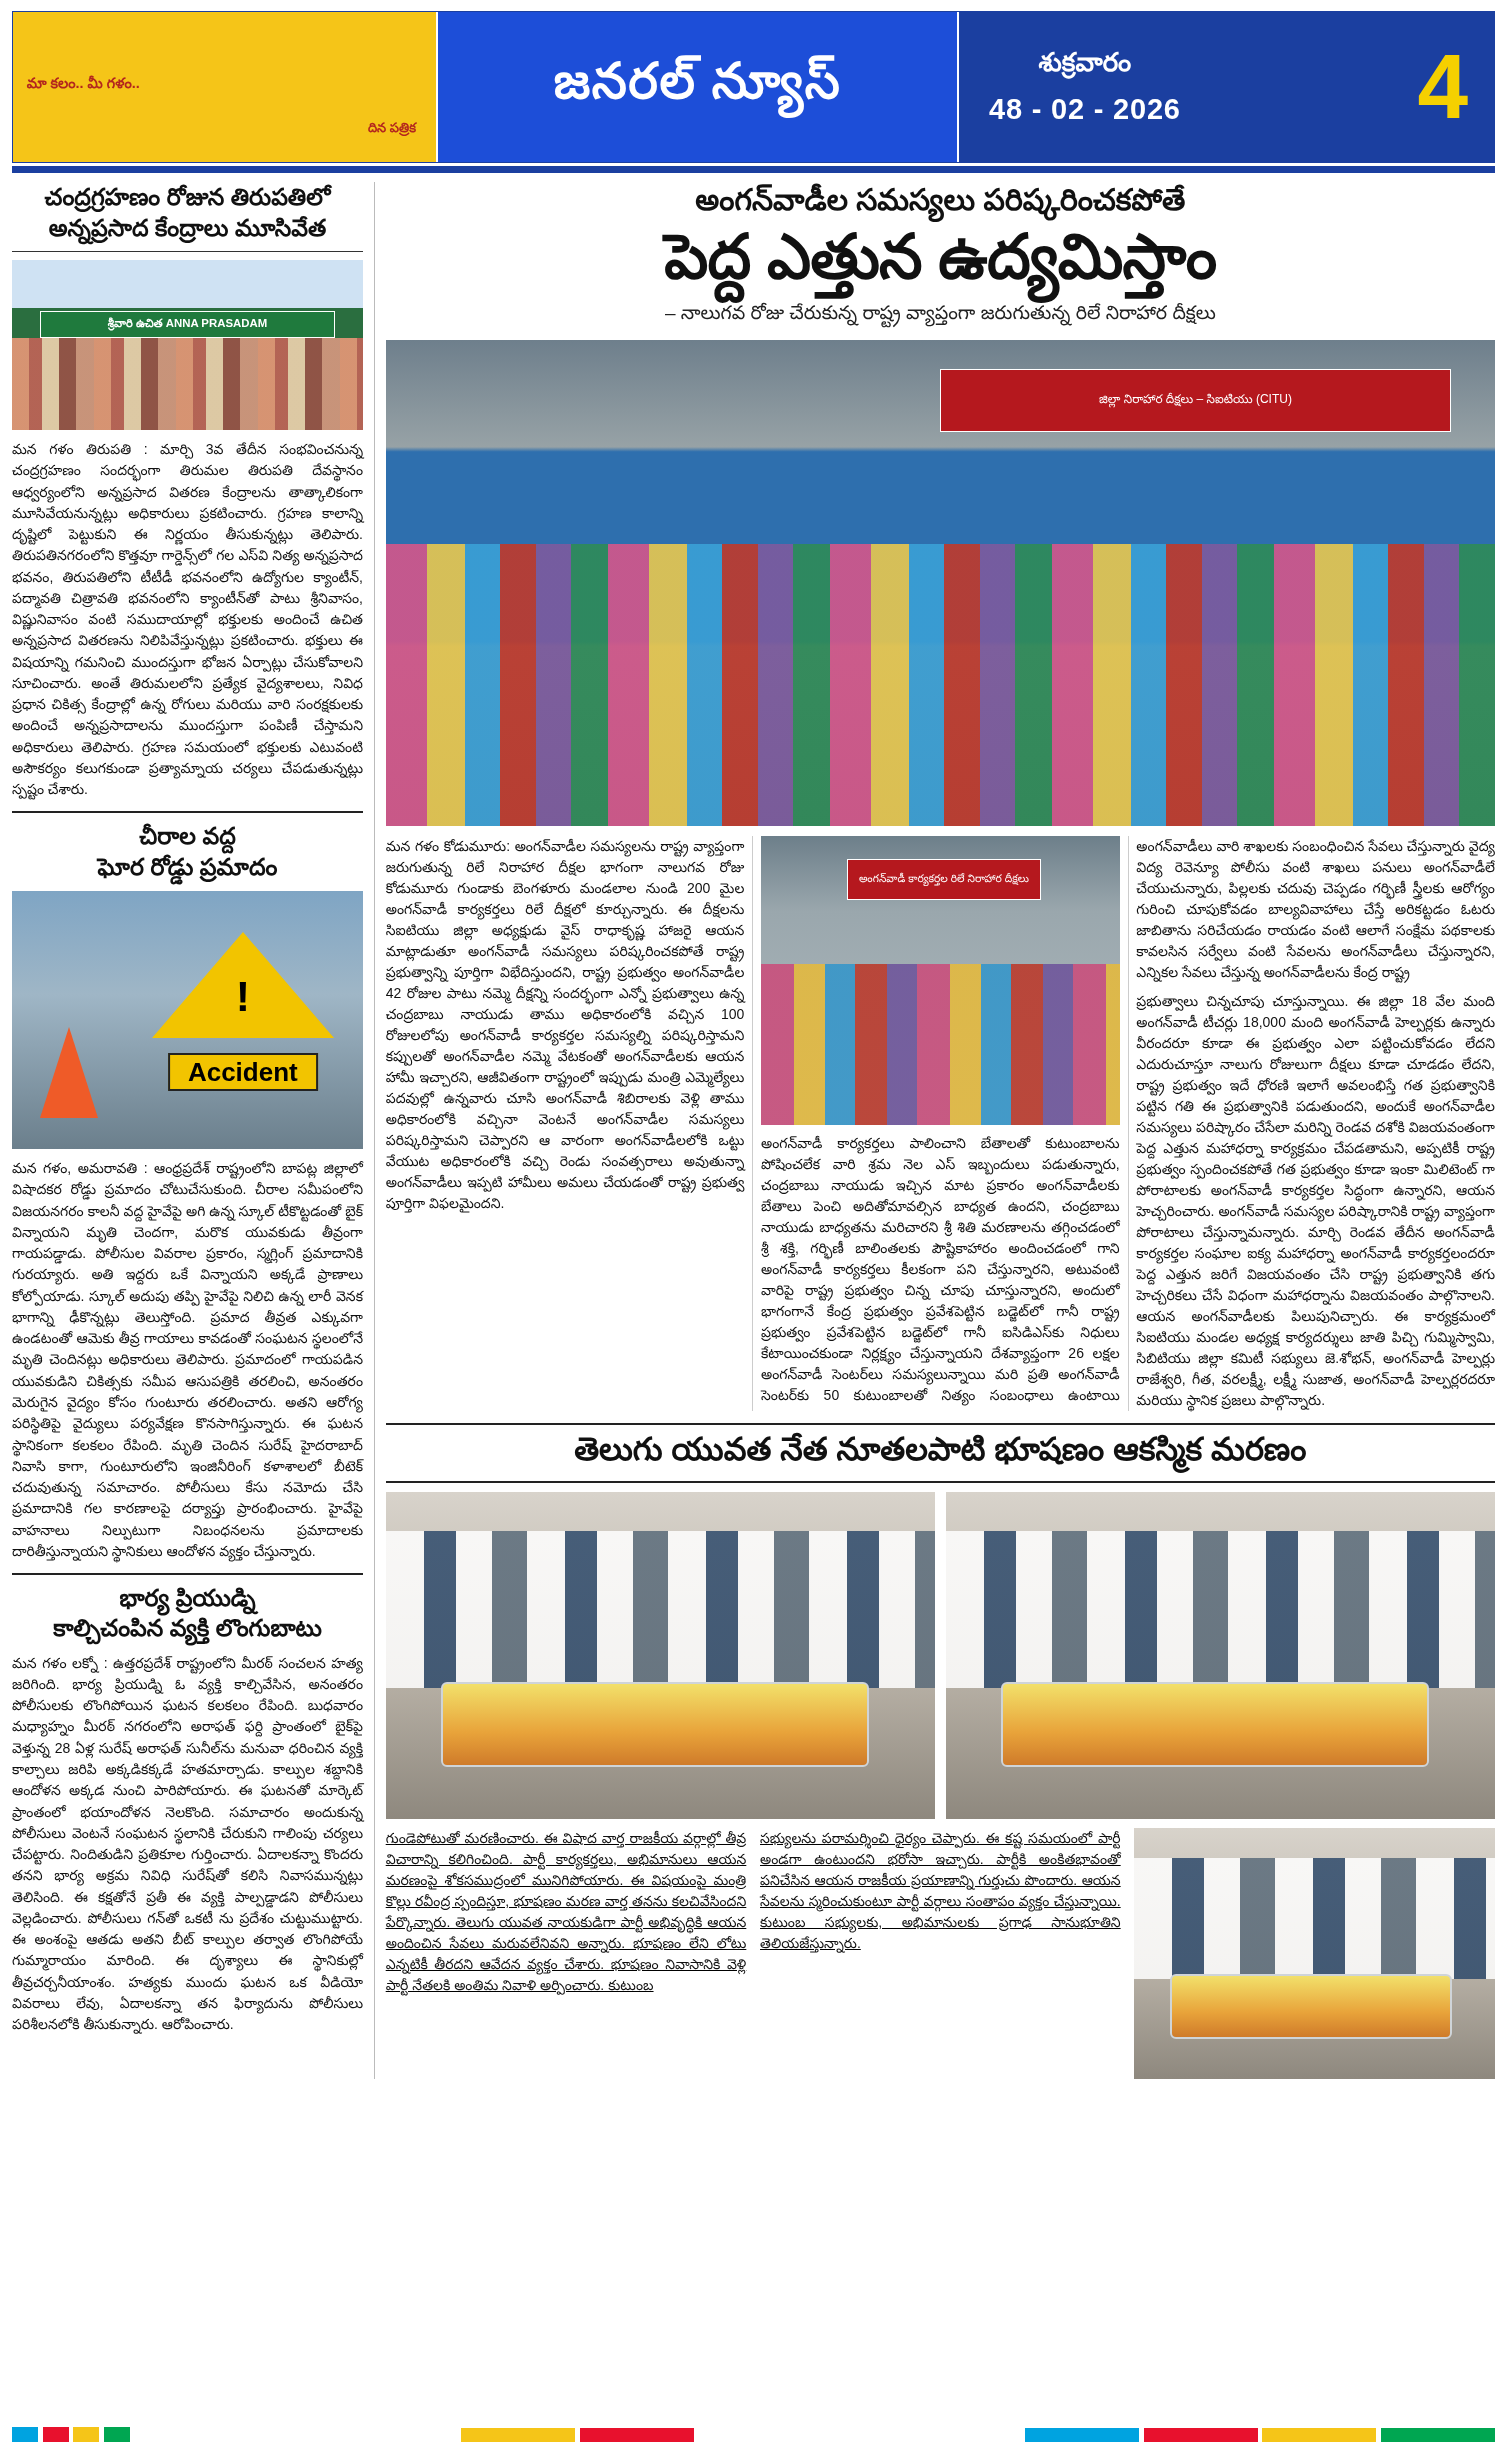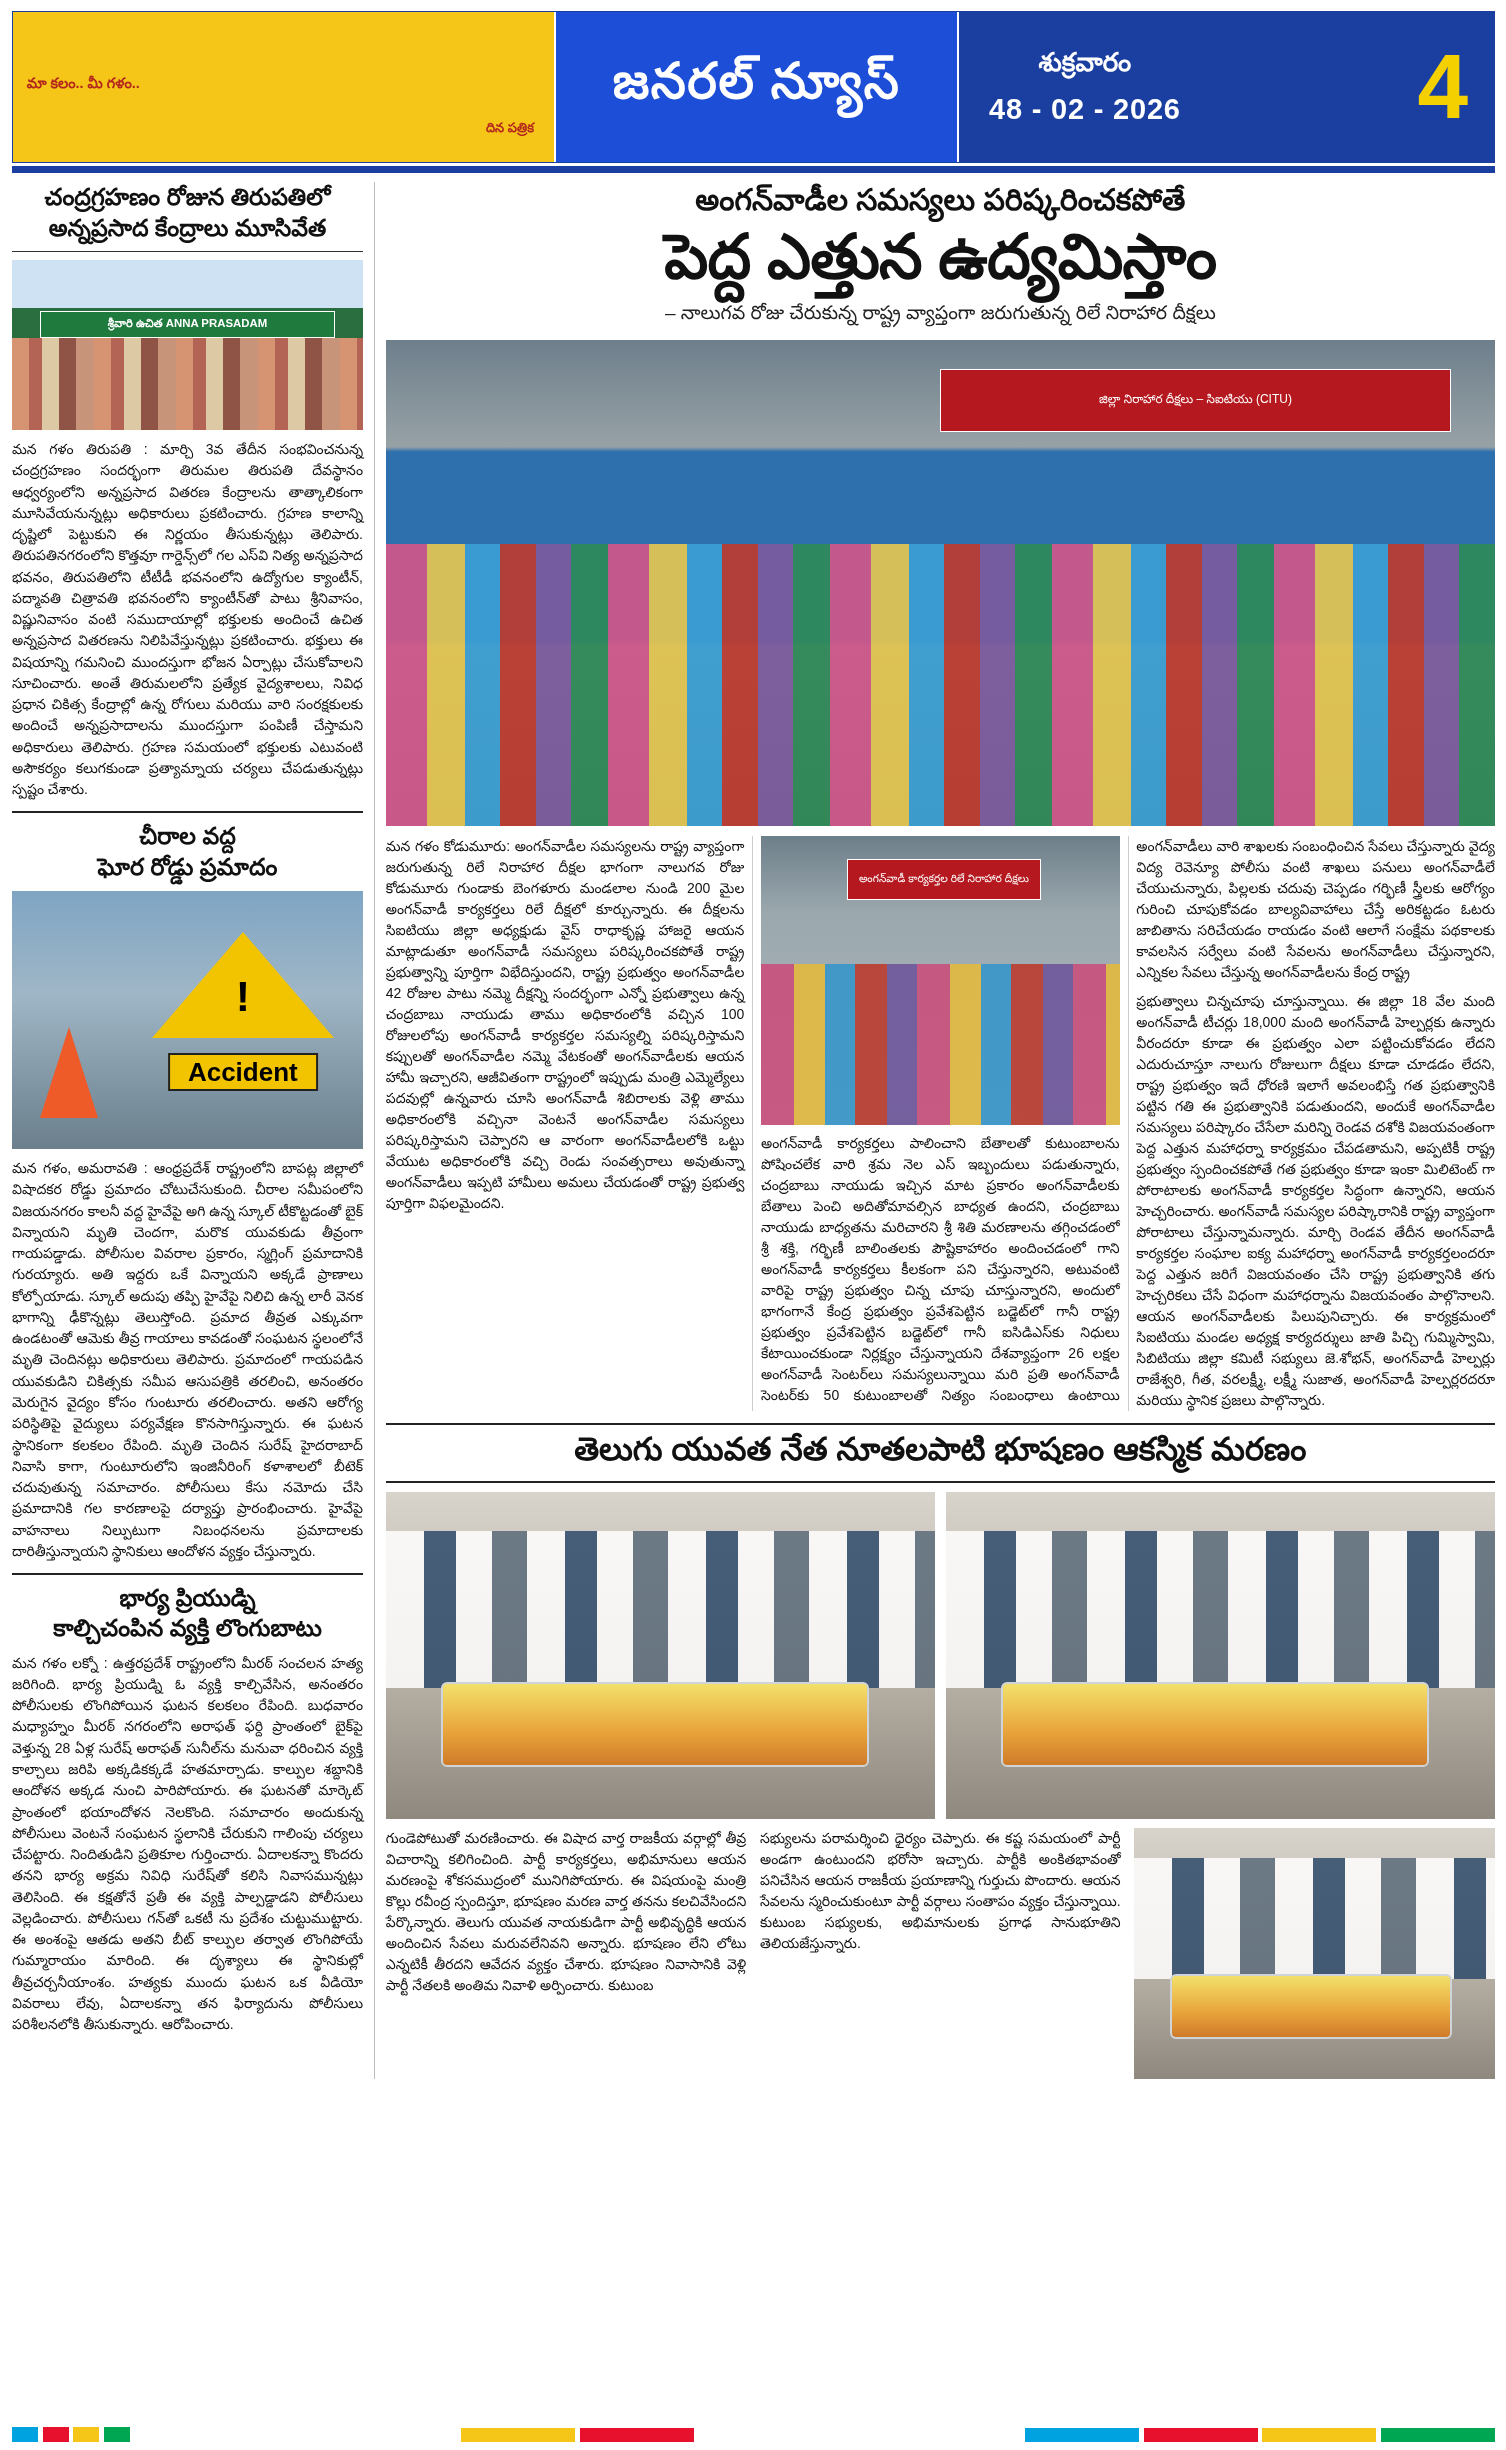--- a/index.html
+++ b/index.html
@@ -19,21 +19,21 @@
 
   
   .masthead {
     display: flex;
     height: 152px;
     width: 100%;
     border: 1.5px solid #1b3fa0;
     background: #ffffff;
   }
   .mast-logo {
-    width: 543px;
+    width: 425px;
     background: #f5c518;
     position: relative;
     display: flex;
     flex-direction: column;
     justify-content: center;
     padding-left: 13.7px;
     border-right: 2.3px solid #ffffff;
   }
   .mast-logo .tagline-top {
     font-size: 14.4px;
@@ -271,21 +271,21 @@
   .section-head .t {
     font-size: 32px; font-weight: bold; color: #111; text-align: center;
   }
 
   .two-photo {
     display: flex; gap: 10.6px; margin-top: 9px;
   }
   .two-photo > div { flex: 1; }
 
   .bottom-three {
-    display: flex; gap: 13.7px; margin-top: 9px;
+    display: flex; gap: 13.7px; margin-top: 9px; text-decoration: underline;
   }
   .bottom-three .tc { flex: 1; }
   .bottom-three p {
     margin: 0 0 7.6px 0; font-size: 14px; line-height: 1.5; text-align: justify; color: #111;
   }
 
   
   .footer {
     position: absolute; left: 12px; right: 12px; bottom: 7.6px;
     display: flex; justify-content: space-between; align-items: center;

